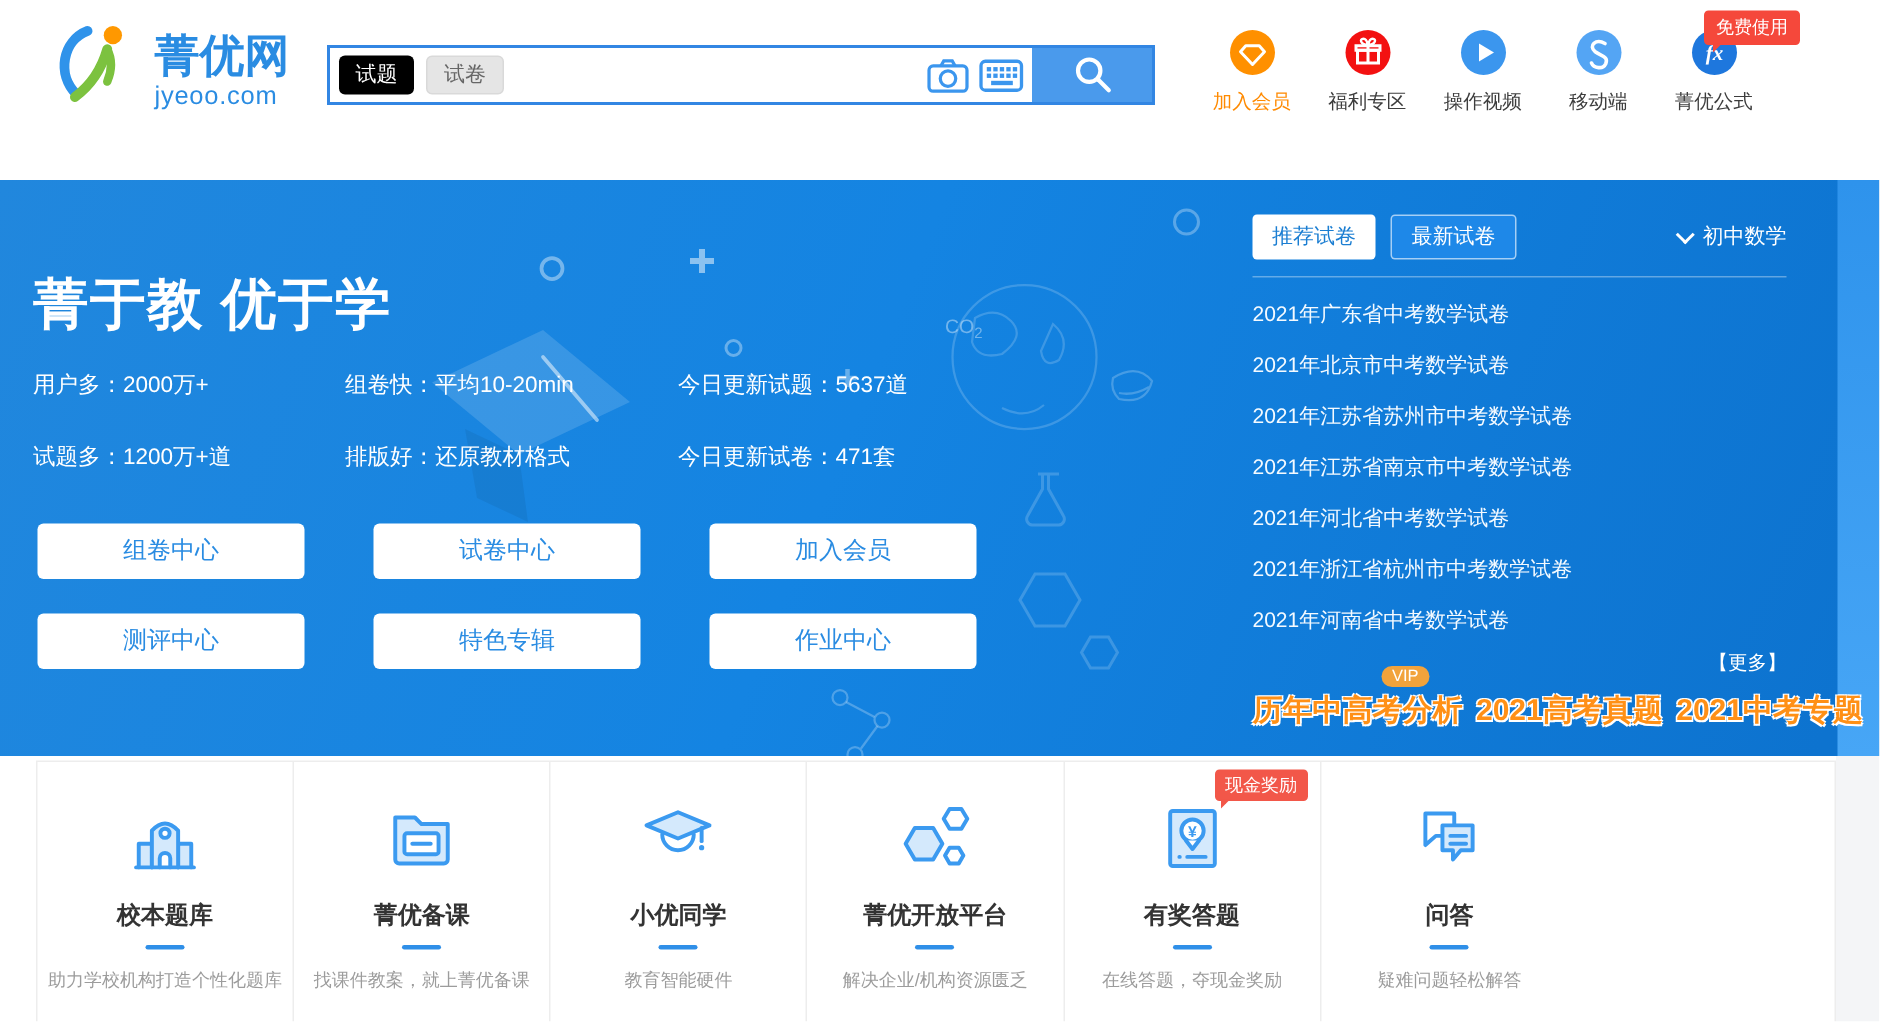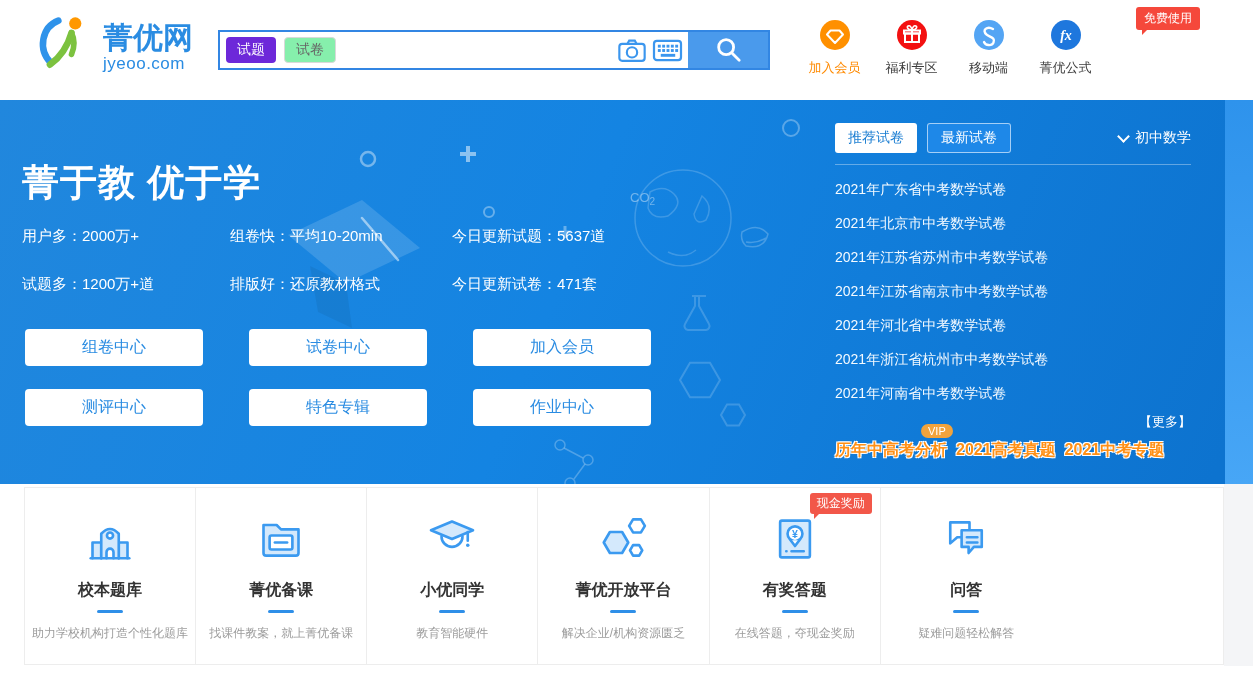--- a/index.html
+++ b/index.html
@@ -1,30 +1,30 @@
 <!DOCTYPE html>
 <html><head>
 <meta charset="utf-8">
 <style>
   * { margin:0; padding:0; box-sizing:border-box; }
   html,body { background:#fff; }
   body { font-family:"Liberation Sans","DejaVu Sans",sans-serif; }
   .page { position:relative; width:1253px; height:681px; overflow:hidden; background:#fff; }
 
   
-  .header { position:relative; width:100%; height:100px; background:#fff; }
+  .header { position:relative; width:100%; height:120px; background:#fff; }
   .logo { position:absolute; left:34px; top:15px; display:flex; align-items:center; gap:9px; cursor:pointer; }
   .logo-text-name { font-size:30px; font-weight:bold; color:#2a8ce2; line-height:1.1; }
   .logo-text-domain { font-size:17px; color:#2a8ce2; letter-spacing:.5px; }
 
   .searchbar { position:absolute; left:218px; top:30px; width:552px; height:40px;
                border:2px solid #3286e3; background:#fff; display:flex; align-items:center; }
   .stab { font-size:14px; border-radius:4px; padding:4px 11px; cursor:pointer; white-space:nowrap; }
-  .stab.active { margin-left:6px; background:#6d28d9; color:#fff; }
-  .stab.inactive { margin-left:8px; background:#86efac; color:#666; border:1px solid #d9d9d9; padding:3px 11px; }
+  .stab.active { margin-left:6px; background:#000000; color:#fff; }
+  .stab.inactive { margin-left:8px; background:#e5e5e5; color:#666; border:1px solid #d9d9d9; padding:3px 11px; }
   .search-input { flex:1; border:none; outline:none; height:100%; font-size:14px; padding:0 8px; min-width:0; }
   .sicon { display:flex; align-items:center; margin-right:5px; cursor:pointer; }
   .search-btn { width:80px; height:36px; background:#4a9aec; border:none; display:flex;
                 align-items:center; justify-content:center; cursor:pointer; }
 
   .nav { position:absolute; left:796px; top:20px; display:flex; }
   .nav-item { width:77px; display:flex; flex-direction:column; align-items:center; gap:9px; cursor:pointer; }
   .nav-circle { width:30px; height:30px; border-radius:50%; display:flex; align-items:center; justify-content:center; }
   .nav-label { font-size:13px; color:#3d3d3d; white-space:nowrap; }
   .nav-item.vip .nav-label { color:#ff8a00; }
@@ -60,21 +60,21 @@
                    padding:5px 13px; margin-left:10px; }
   .subject { margin-left:auto; display:flex; align-items:center; gap:7px; color:#fff;
              font-size:14px; cursor:pointer; white-space:nowrap;text-align:right; }
   .chev { width:9px; height:9px; border-left:2px solid #fff; border-bottom:2px solid #fff;
           transform:rotate(-45deg); margin-top:-4px; }
   .pdivider { margin-top:11px; border-bottom:1px solid rgba(255,255,255,.35); }
   .plist { margin-top:7px; }
   .pitem { color:#f4faff; font-size:14px; line-height:34px; cursor:pointer; white-space:nowrap; }
   .more { text-align:right; color:#fff; font-size:13px; margin-top:3px; cursor:pointer; }
   .qlinks { display:flex; gap:9px; margin-top:9px; position:relative; }
-  .qlink { color:#ff9016; font-size:16px; font-weight:bold; cursor:pointer; white-space:nowrap;
+  .qlink { color:#ff9016; font-size:20px; font-weight:bold; cursor:pointer; white-space:nowrap;
            text-shadow:-1px -1px 0 #fff,1px -1px 0 #fff,-1px 1px 0 #fff,1px 1px 0 #fff; }
   .vip-badge { position:absolute; left:86px; top:-16px; background:#f2a33c; color:#fff;
                font-size:11px; padding:1px 7px; border-radius:7px; text-shadow:none; }
 
   
   .services-wrap { position:relative; width:100%; height:197px; background:#fff; }
   .right-gutter { position:absolute; right:0; top:0; width:29px; height:182px; background:#f4f5f7; }
   .services { position:absolute; left:24px; top:3px; width:1200px; height:178px; background:#fff;
               border:1px solid #ededed; display:grid; grid-template-columns:repeat(7,1fr); }
   .svc { border-right:1px solid #ededed; display:flex; flex-direction:column; align-items:center;
@@ -163,20 +163,28 @@
           <svg width="30" height="30" viewBox="0 0 30 30" fill="none" stroke="#fff" stroke-width="2">
             <rect x="8" y="13.5" width="14" height="8.5"></rect>
               <path d="M7,10.5h16v3H7z"></path>
               <path d="M15,10.5v11.5"></path>
             <path d="M15,10c-5,0-6,-4.2-3,-4.2 2,0 3,4.2 3,4.2s1,-4.2 3,-4.2c3,0 2,4.2-3,4.2z" stroke-width="1.6"></path>
           </svg>
         </span>
         <span class="nav-label">福利专区</span>
       </div>
       <div class="nav-item">
+        <span class="nav-circle c-blue">
+          <svg width="30" height="30" viewBox="0 0 30 30">
+              <path d="M12,9l10,6-10,6z" fill="#fff"></path>
+            </svg>
+        </span>
+        <span class="nav-label">操作视频</span>
+      </div>
+      <div class="nav-item">
         <span class="nav-circle c-lightblue">
           <svg width="30" height="30" viewBox="0 0 30 30" fill="none" stroke="#fff" stroke-width="2.4" stroke-linecap="round">
             <path d="M19,9c-6,-3.5-11.5,1.5-6.5,5.5 4,3 9,3 7,8-1.8,4-8,3-9.5,-0.5"></path>
           </svg>
         </span>
         <span class="nav-label">移动端</span>
       </div>
       <div class="nav-item">
         <span class="nav-circle c-deepblue">
           <svg width="30" height="30" viewBox="0 0 30 30">

